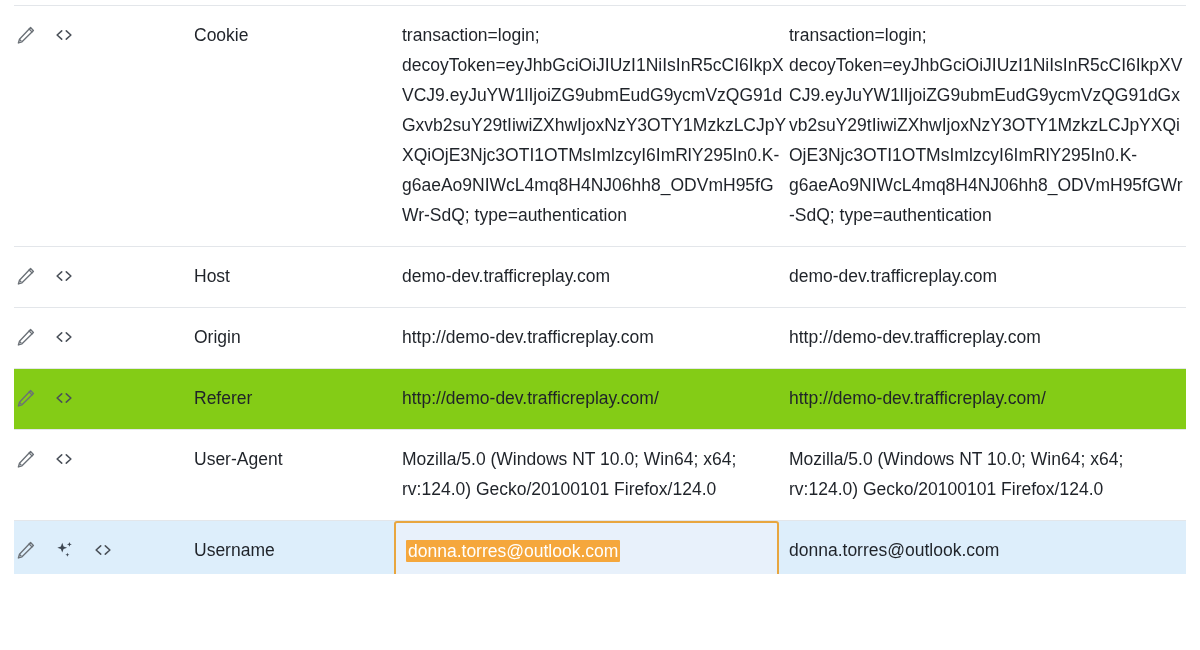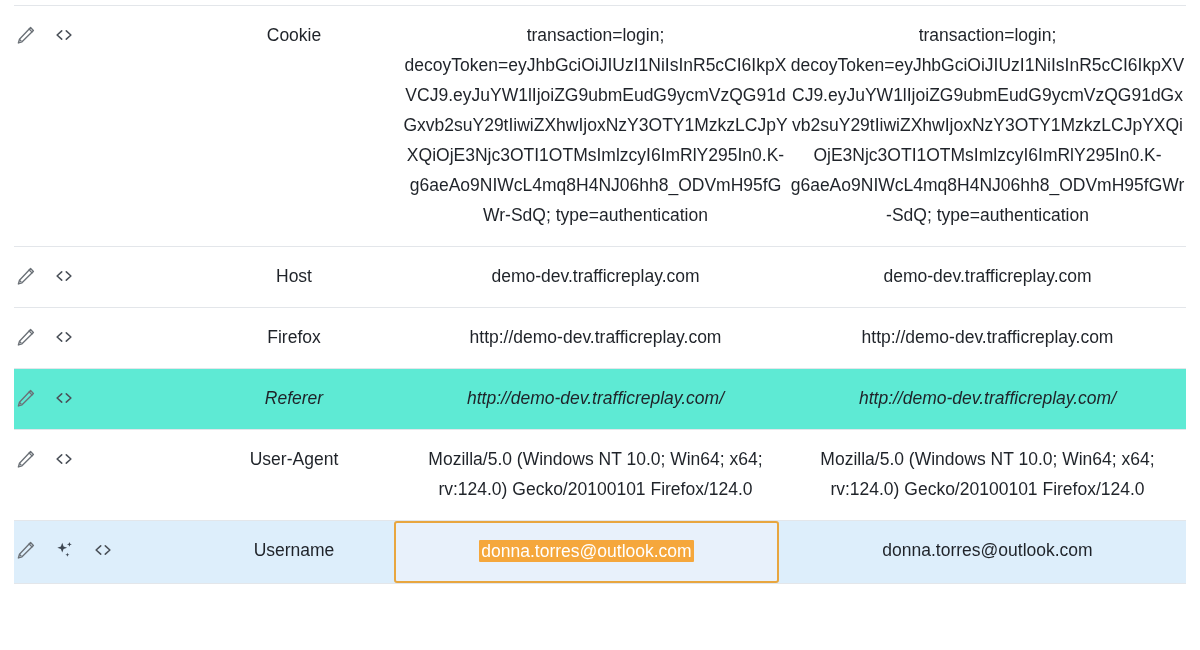--- a/index.html
+++ b/index.html
@@ -5,36 +5,35 @@
   * { box-sizing: border-box; }
   html, body {
     margin: 0; padding: 0;
     width: 1200px; height: 650px;
     background: #ffffff;
     font-family: "Liberation Sans", "DejaVu Sans", sans-serif;
     -webkit-font-smoothing: antialiased;
   }
   #app {
     position: relative;
-    width: 1200px; height: 650px;
+    width: 1200px; height: 574px;
     overflow: hidden;
     background: #ffffff;
-    text-align: center;
   }
   .headers-table {
     position: absolute;
     left: 14px;
     top: 5px;
     width: 1172px;
     border-collapse: collapse;
     table-layout: fixed;
     border-top: 1px solid #e3e6ea;
   }
   .headers-table tr { background: #ffffff; }
-  .headers-table tr.zebra { background: #5eead4; font-style: italic; }
+  .headers-table tr.zebra { background: #84cc16; }
   .headers-table tr.selected-row { background: #ddeefb; padding-left: 8px; }
   .headers-table td {
     border-bottom: 1px solid #e3e6ea;
     vertical-align: top;
     padding: 14px 0 16px 0;
     font-size: 17.5px;
     line-height: 30px;
     color: #1f2329;
     font-weight: 400;
   }
@@ -160,21 +159,21 @@
                 </svg>
               </span>
               <span class="icon-btn code">
                 <svg width="22" height="22" viewBox="0 0 24 24" fill="none" stroke="currentColor" stroke-width="1.7" stroke-linecap="round" stroke-linejoin="round">
                   <polyline points="9.5,7.5 4.5,12 9.5,16.5"></polyline>
                   <polyline points="14.5,7.5 19.5,12 14.5,16.5"></polyline>
                 </svg>
               </span>
             </div>
           </td>
-          <td class="col-name name-cell">Firefox</td>
+          <td class="col-name name-cell">Origin</td>
           <td class="col-val1 value-cell first">http://demo-dev.trafficreplay.com</td>
           <td class="col-val2 value-cell">http://demo-dev.trafficreplay.com</td>
         </tr>
         <tr class="zebra">
           <td class="col-actions actions-cell">
             <div class="icon-row">
               <span class="icon-btn pencil">
                 <svg width="19" height="19" viewBox="0 0 24 24" fill="none" stroke="currentColor" stroke-width="1.7" stroke-linecap="round" stroke-linejoin="round">
                   <path d="M16.6 3.8l3.6 3.6"></path>
                   <path d="M18.4 2L22 5.6 7.6 20 3 21.4 4.4 16.8z"></path>

